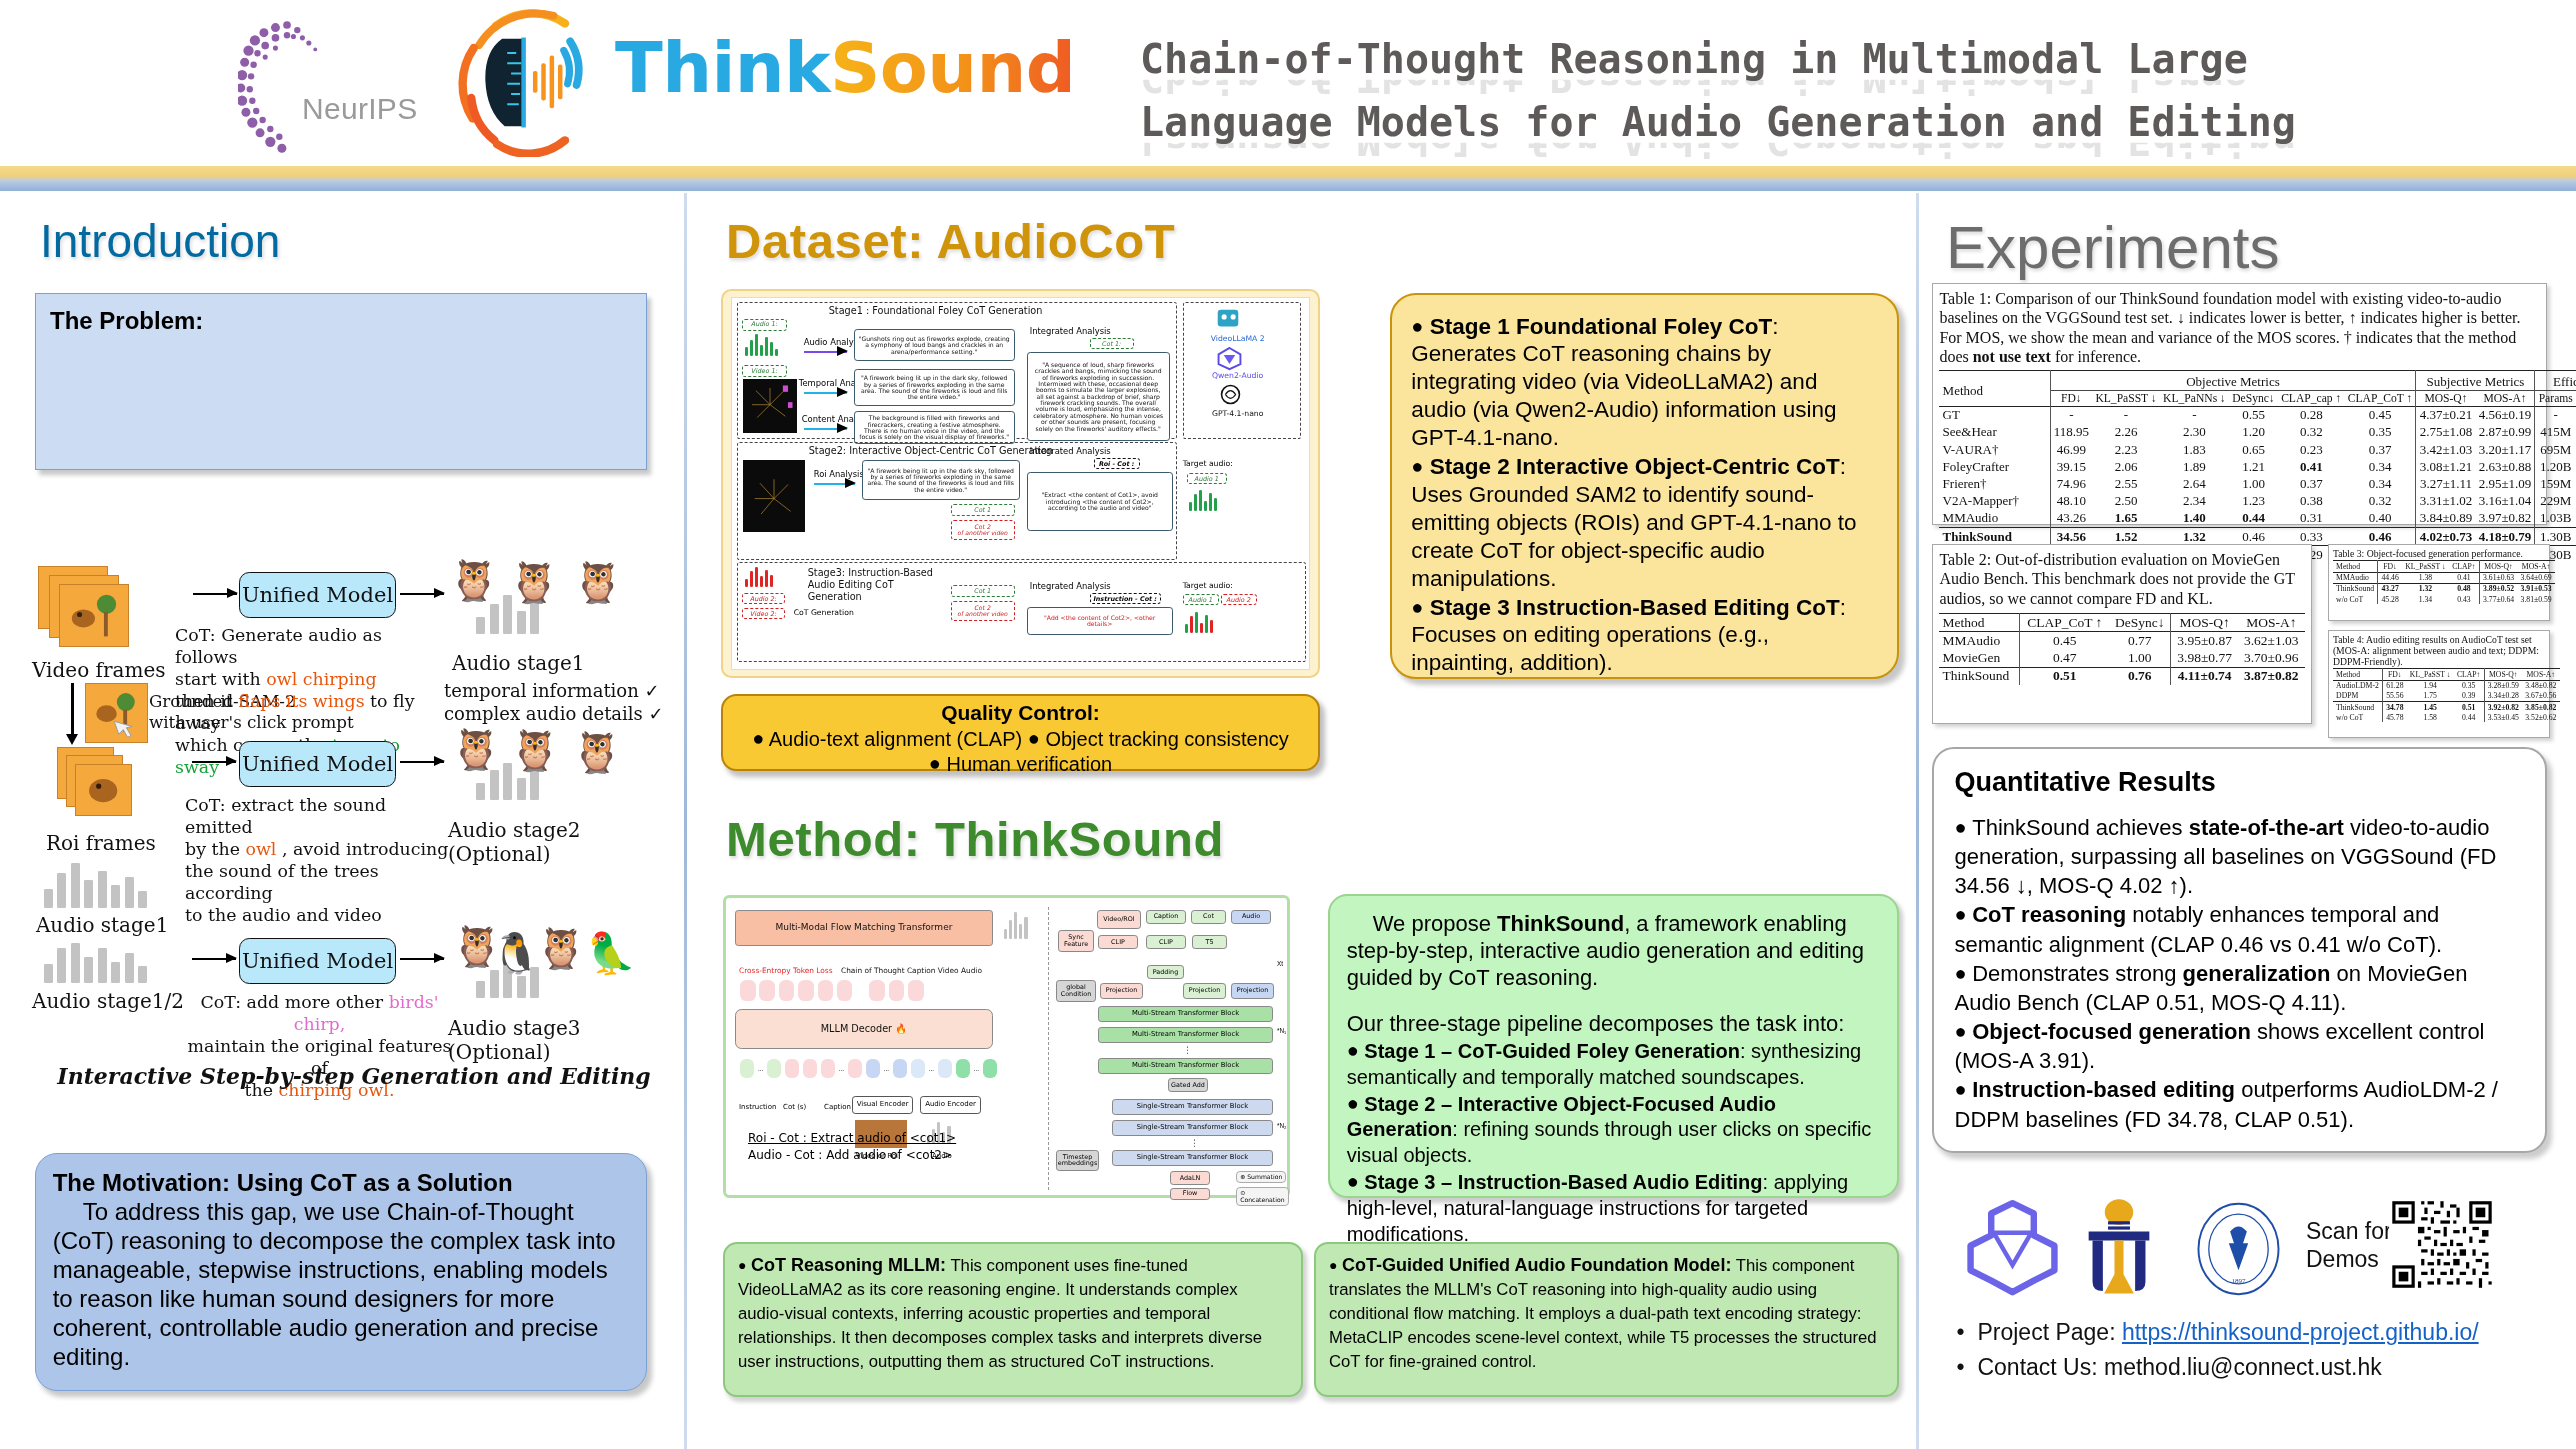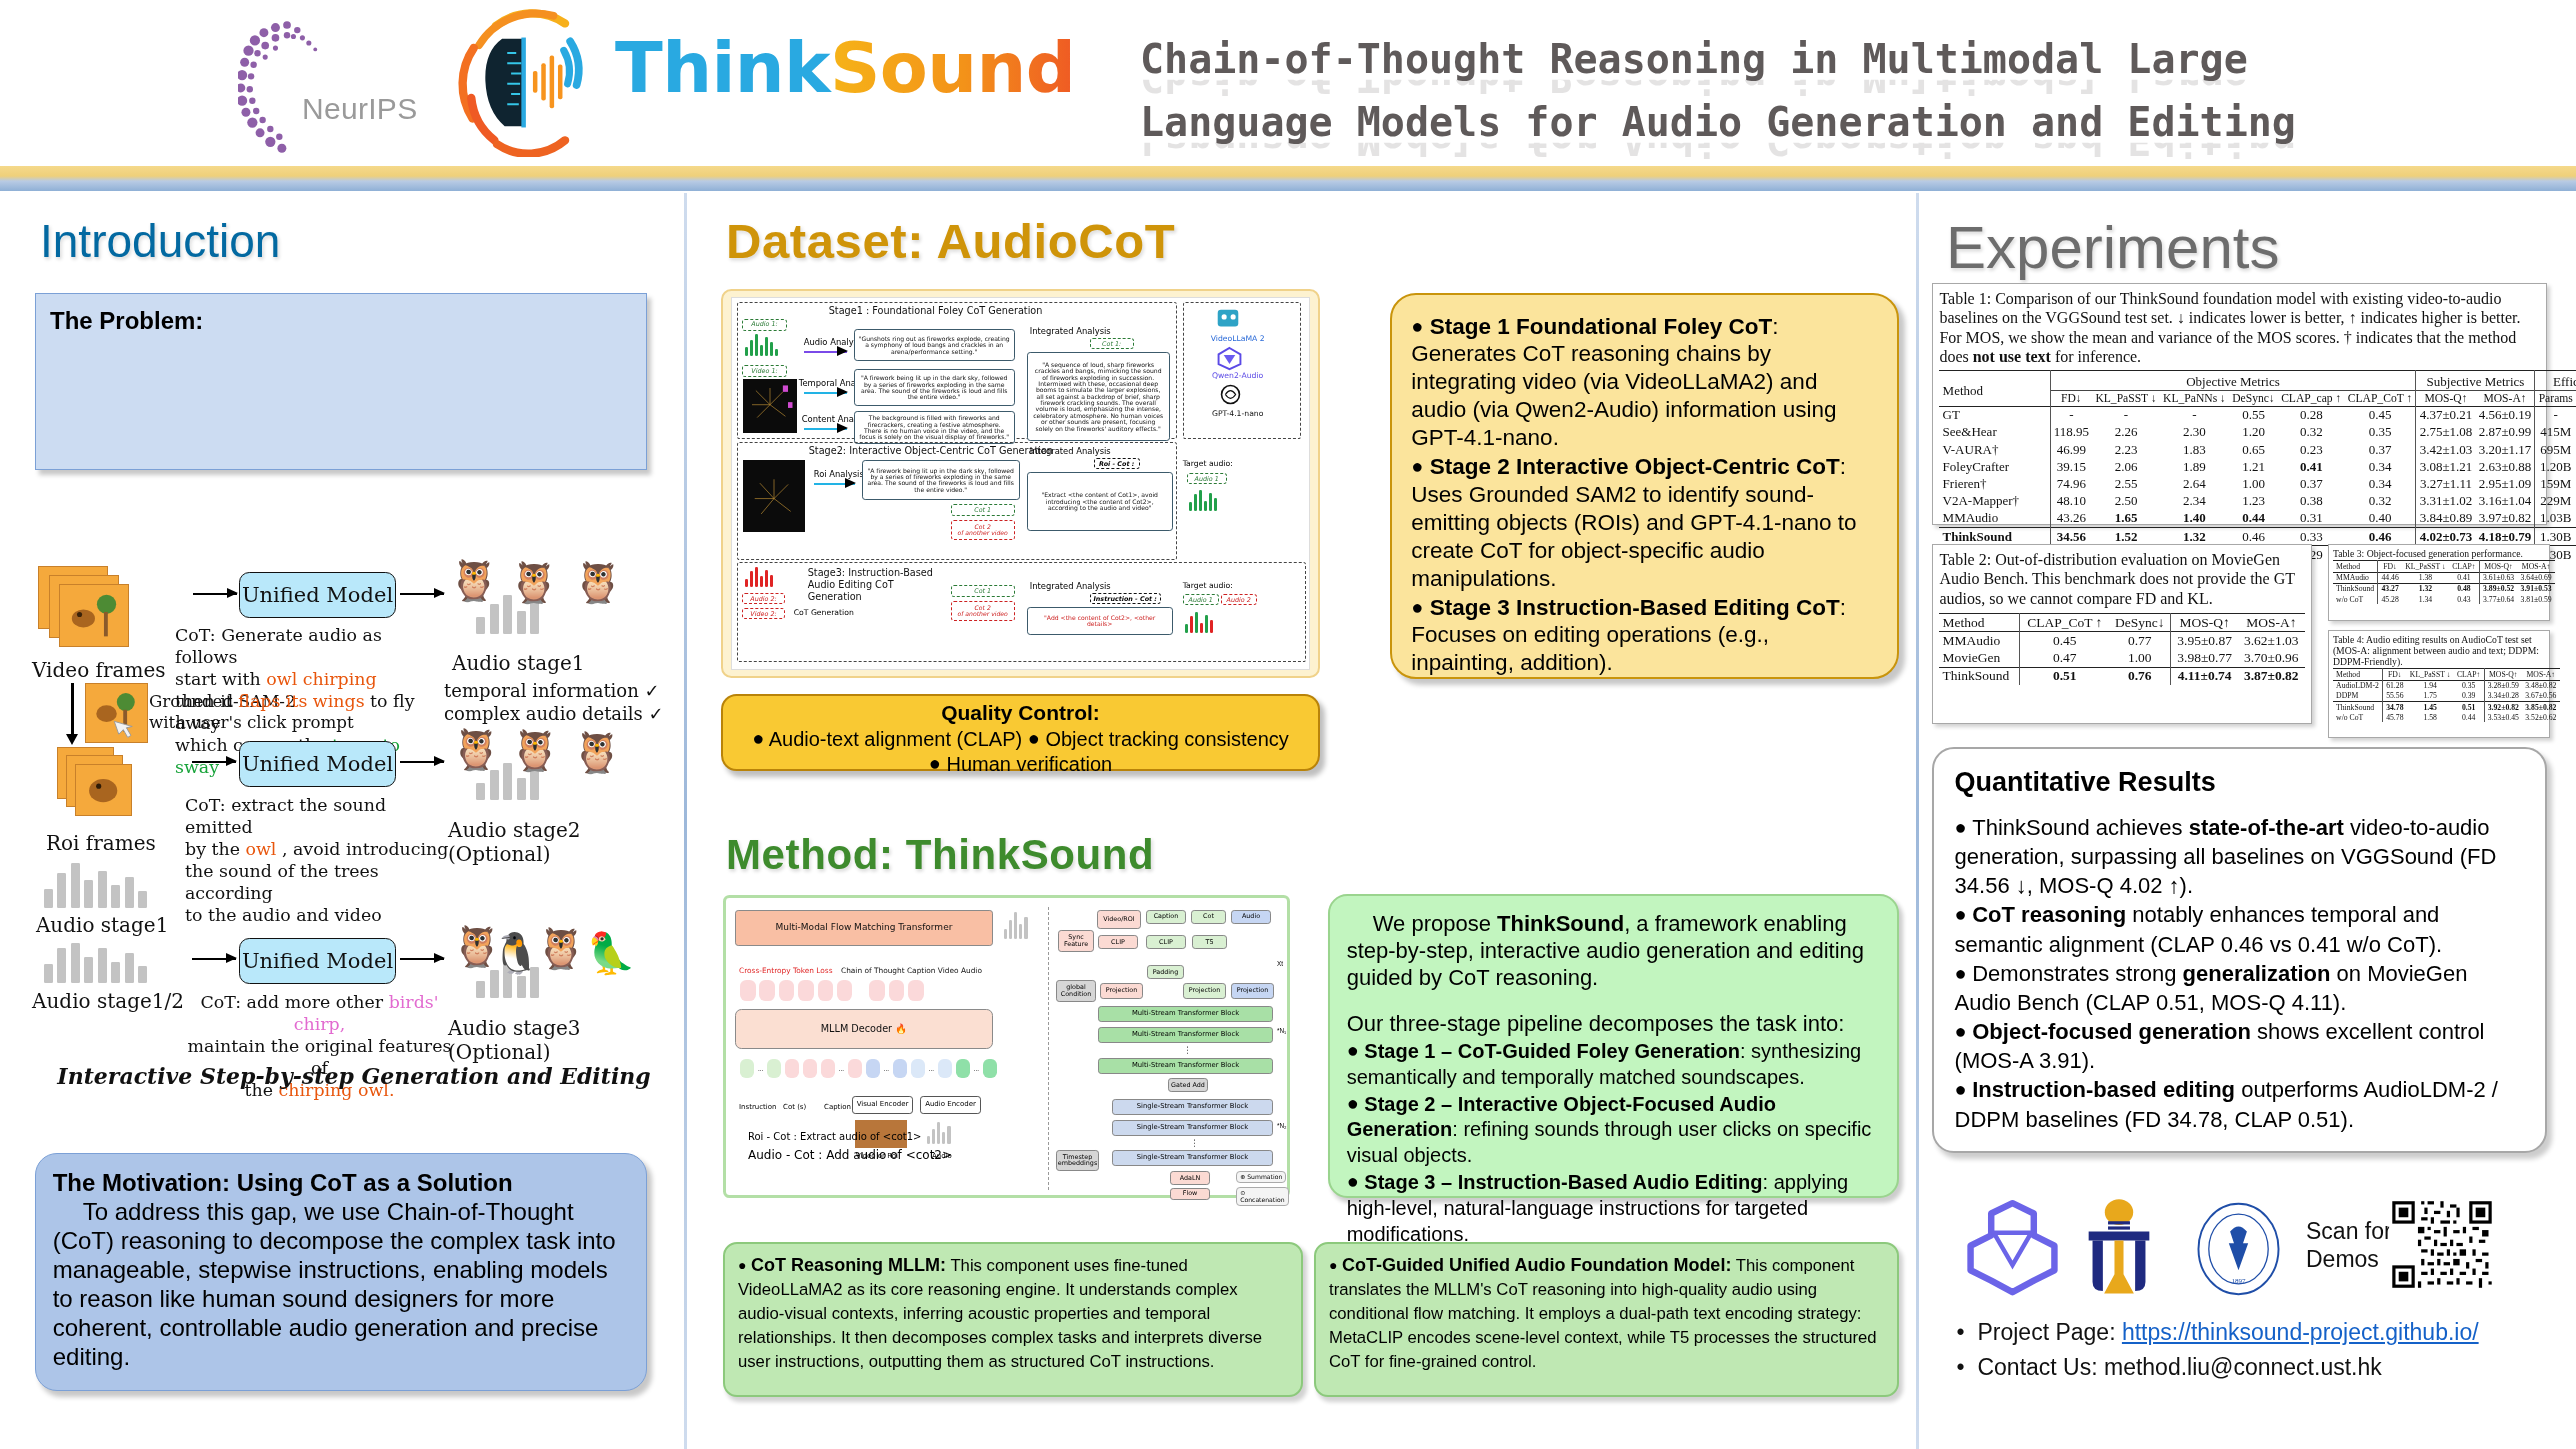--- a/index.html
+++ b/index.html
@@ -64,21 +64,21 @@
     position:absolute; top:193px; width:3.2px; height:1256px;
     background: linear-gradient(to bottom,#cfdcee,#9db8da,#cfdcee);
   }
   .sec-title {
     font-family:"Liberation Sans", sans-serif;
     font-weight:normal;
     text-shadow: 0 0 6.4px rgba(255,255,255,0.9), 1.3px 1.9px 3.9px rgba(0,0,0,0.22);
   }
   .tt-intro { font-size:46px; color:#0369a1; }
   .tt-dataset { font-size:49px; color:#cf9409; font-weight:bold; letter-spacing:0.6px;}
-  .tt-method { font-size:42px; color:#3e8b2d; font-weight:bold; letter-spacing:0.6px;margin-top:20px;}
+  .tt-method { font-size:49px; color:#3e8b2d; font-weight:bold; letter-spacing:0.6px;}
   .tt-exp { font-size:60px; color:#6d6d6d;}
 
   
   .box {
     box-sizing:border-box;
     position:absolute;
   }
   .box-blue {
     background:#ccdcf2; border:1.9px solid #7ba0d6;
     box-shadow: 3.9px 4.5px 4.5px rgba(0,0,0,0.22);
@@ -642,21 +642,21 @@
     <div style="position:absolute;left:129px;top:222px;width:52px;height:28px;background:#b8763a;"></div>
     <div style="position:absolute;left:130px;top:254px;font-size:7px;font-family:'DejaVu Sans',sans-serif;">Video or Roi</div>
     <div class="wave" style="left:201px;top:224px;height:22px;gap:1.9px;">
       <i style="height:7.7px;width:3.2px"></i>
         <i style="height:15.5px;width:3.2px"></i>
         <i style="height:22px;width:3.2px"></i>
       <i style="height:11.6px;width:3.2px"></i>
         <i style="height:18px;width:3.2px"></i>
     </div>
     <div style="position:absolute;left:206px;top:254px;font-size:7px;font-family:'DejaVu Sans',sans-serif;">Audio</div>
-    <div style="position:absolute;left:22px;top:233px;font-size:10px;font-family:'DejaVu Sans',sans-serif;">Roi - Cot : Extract audio of &lt;cot1&gt;</div>
+    <div style="position:absolute;left:22px;top:233px;font-size:12px;font-family:'DejaVu Sans',sans-serif;text-decoration:underline;">Roi - Cot : Extract audio of &lt;cot1&gt;</div>
     <div style="position:absolute;left:22px;top:250px;font-size:12px;font-family:'DejaVu Sans',sans-serif;">Audio - Cot : Add audio of &lt;cot2&gt;</div>
 
     <div style="position:absolute;left:322px;top:9px;width:1.3px;height:283px;border-left:1.3px dashed #999;"></div>
 
     <div class="dbox" style="left:371px;top:11.6px;width:44px;height:19px;background:#fbdad3;border:0.6px solid #888;font-size:6.4px;">Video/ROI</div>
     <div class="dbox" style="left:420px;top:11.6px;width:40px;height:14px;background:#d9f0d2;border:0.6px solid #888;font-size:6.4px;">Caption</div>
     <div class="dbox" style="left:465px;top:11.6px;width:35px;height:14px;background:#d9f0d2;border:0.6px solid #888;font-size:6.4px;">Cot</div>
     <div class="dbox" style="left:505px;top:11.6px;width:40px;height:14px;background:#c6d6f3;border:0.6px solid #888;font-size:6.4px;">Audio</div>
     <div class="dbox" style="left:332px;top:32px;width:36px;height:22px;background:#fbdad3;border:0.6px solid #888;font-size:6.4px;flex-direction:column;">Sync Feature</div>
     <div class="dbox" style="left:372px;top:37px;width:40px;height:14px;background:#fbdad3;border:0.6px solid #888;font-size:6.4px;">CLIP</div>

